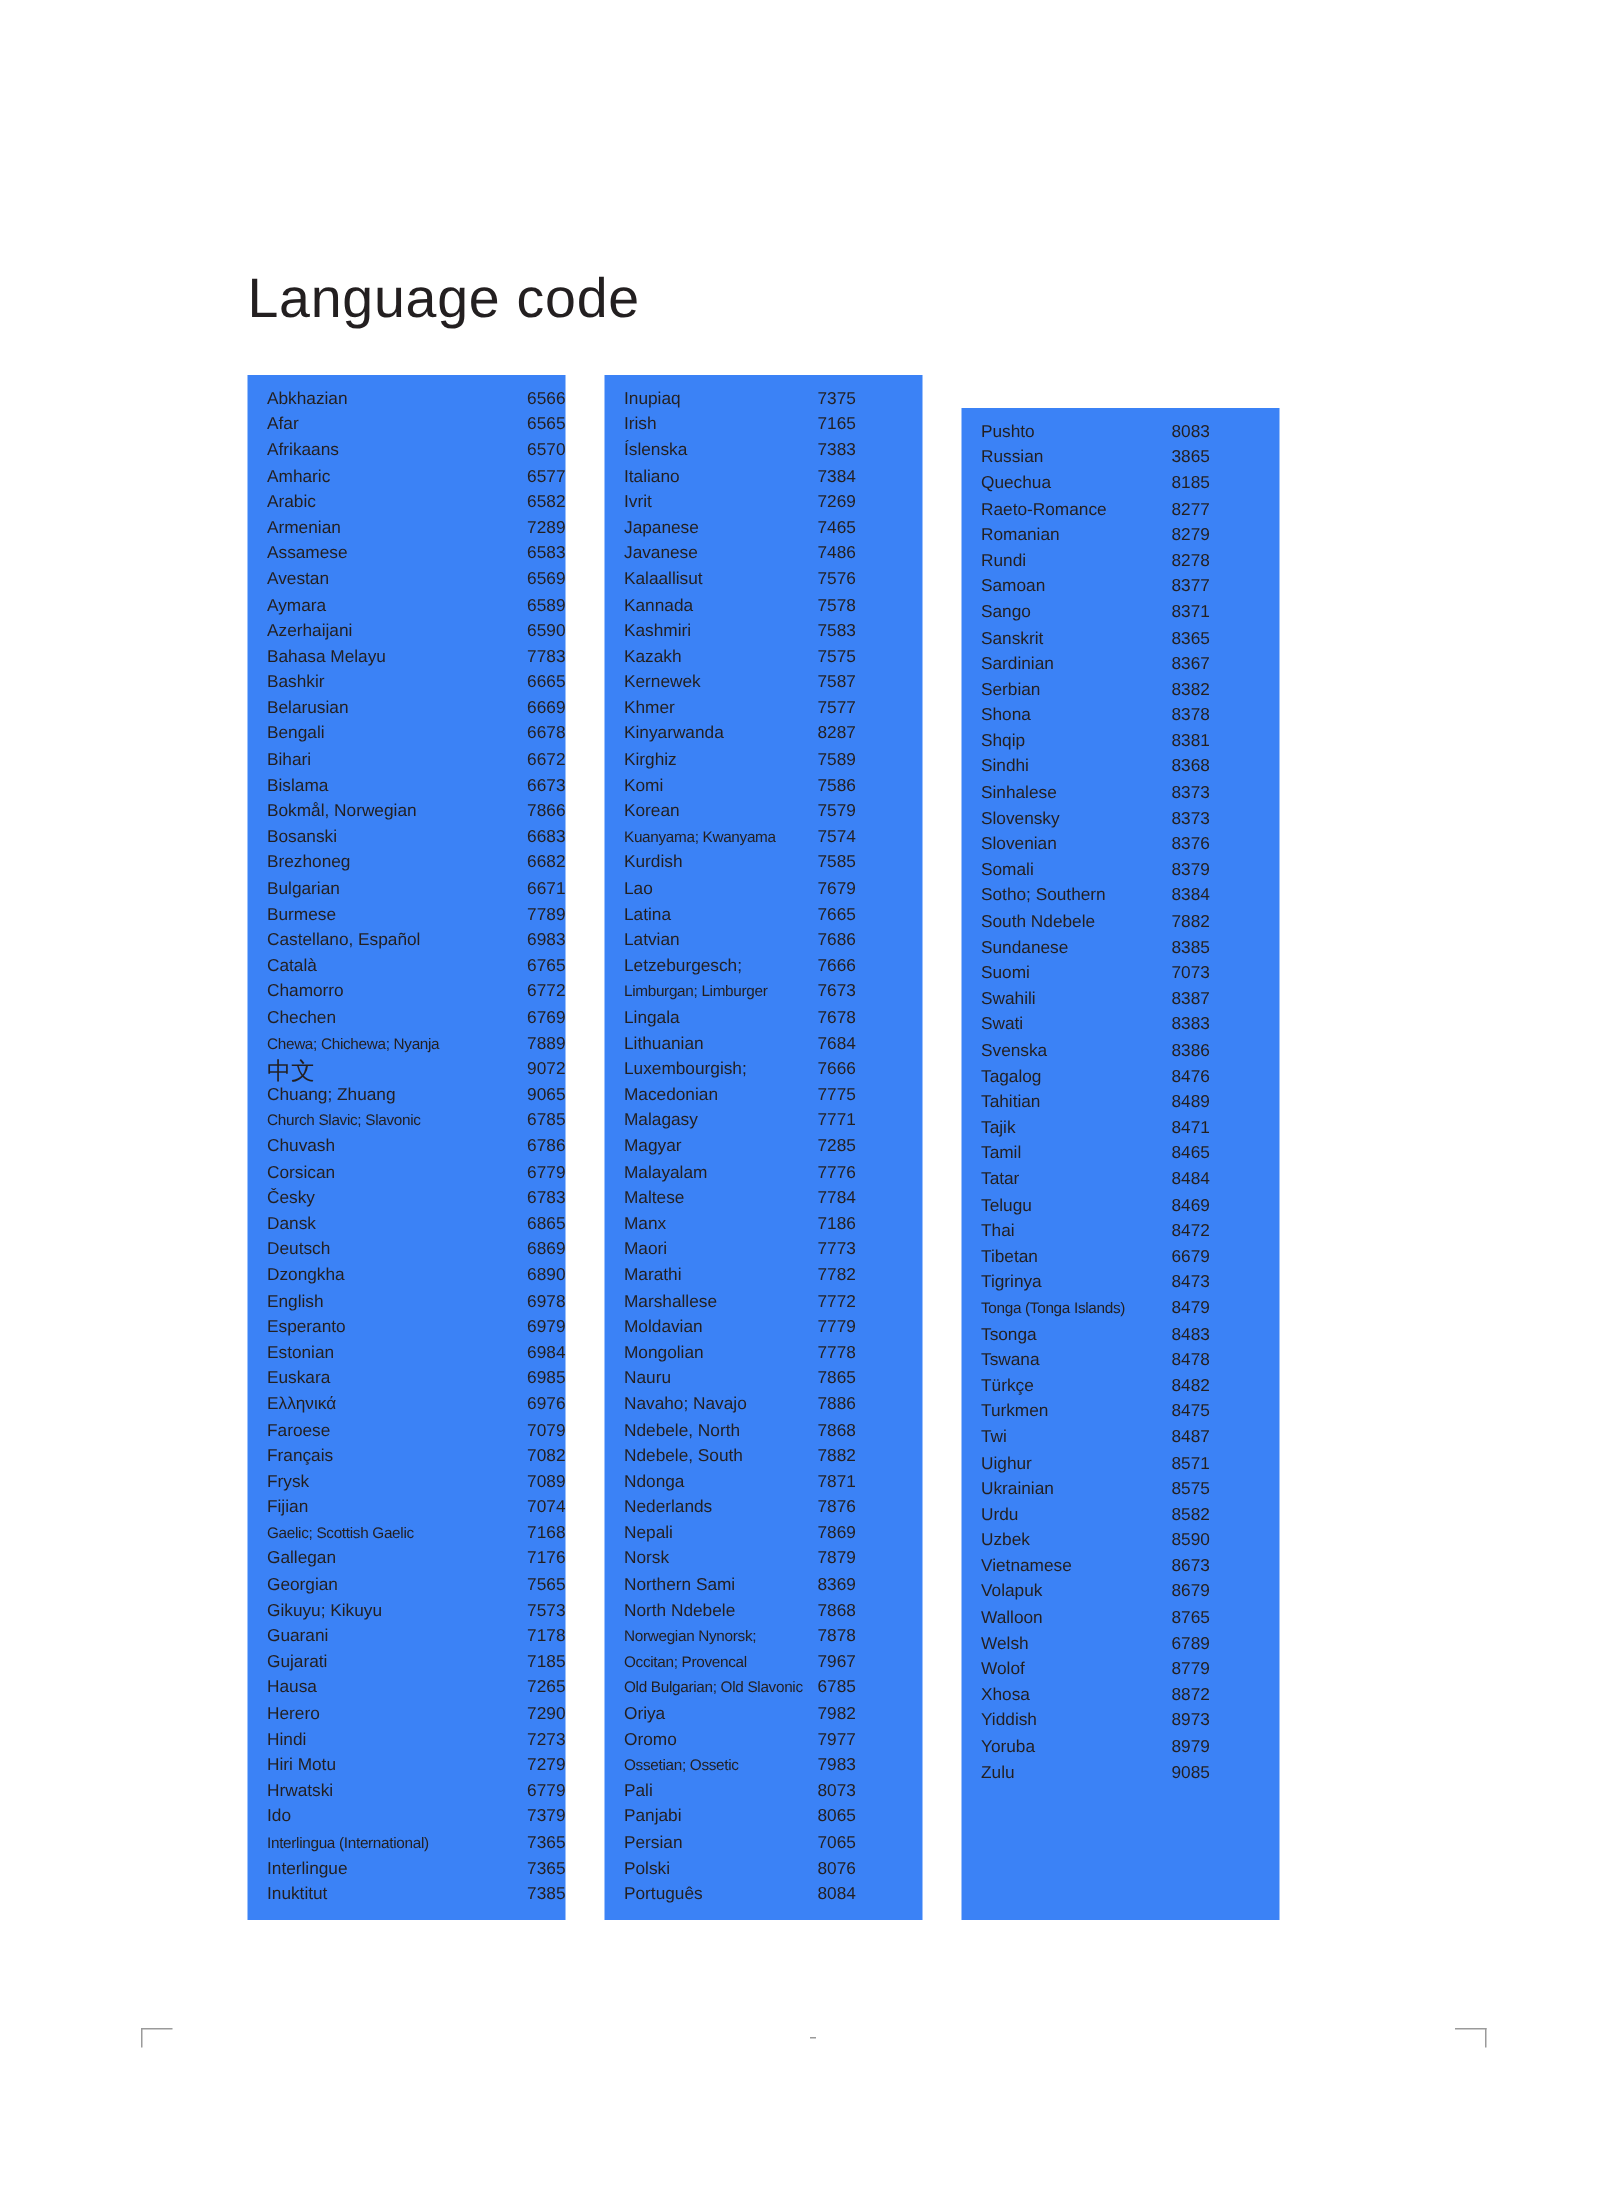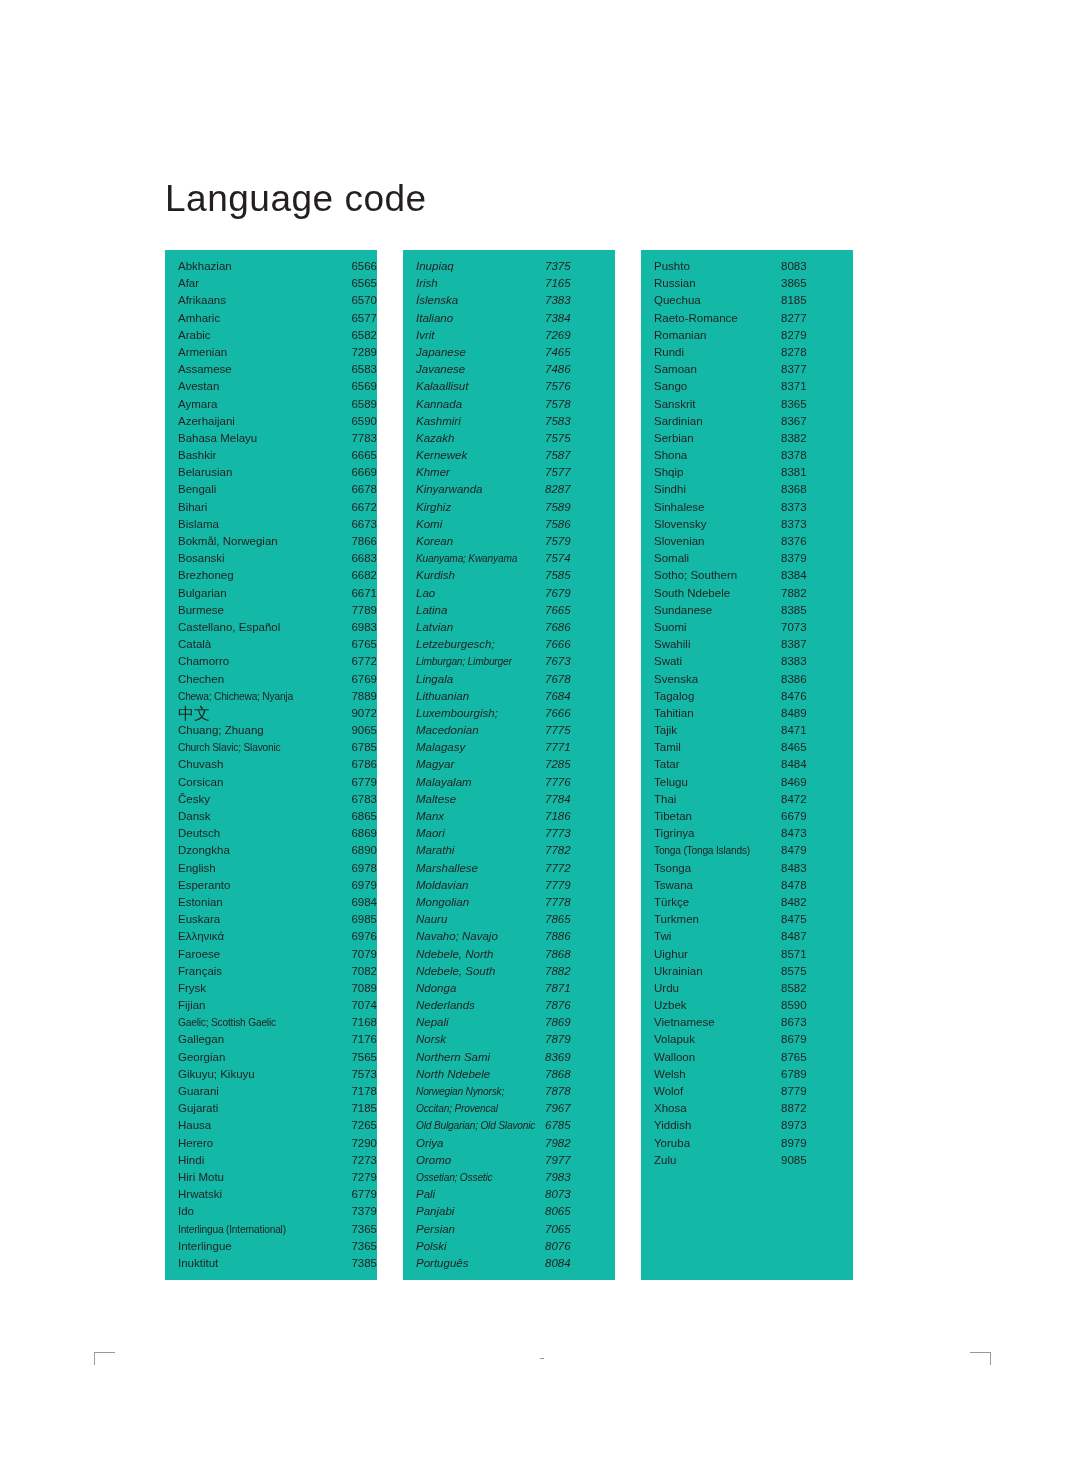--- a/index.html
+++ b/index.html
@@ -30,26 +30,26 @@
     letter-spacing: 0.5px;
   }
   .tables {
     position: absolute;
     left: 163px;
     top: 250px;
     display: flex;
     gap: 26px;
   }
   .col {
-    background: #14b8a6;
+    background: #3b82f6;
     padding: 8px 0 8px 0;
   }
   .col-1 { width: 212px; }
-  .col-2 { width: 212px; font-style: italic; }
-  .col-3 { width: 212px; }
+  .col-2 { width: 212px; }
+  .col-3 { width: 212px; margin-top: 22px; }
   .row {
     display: flex;
     height: 17.2px;
     line-height: 17.2px;
     font-size: 11.5px;
     color: #231f20;
     white-space: nowrap;
     overflow: hidden;
   }
   .lang {

